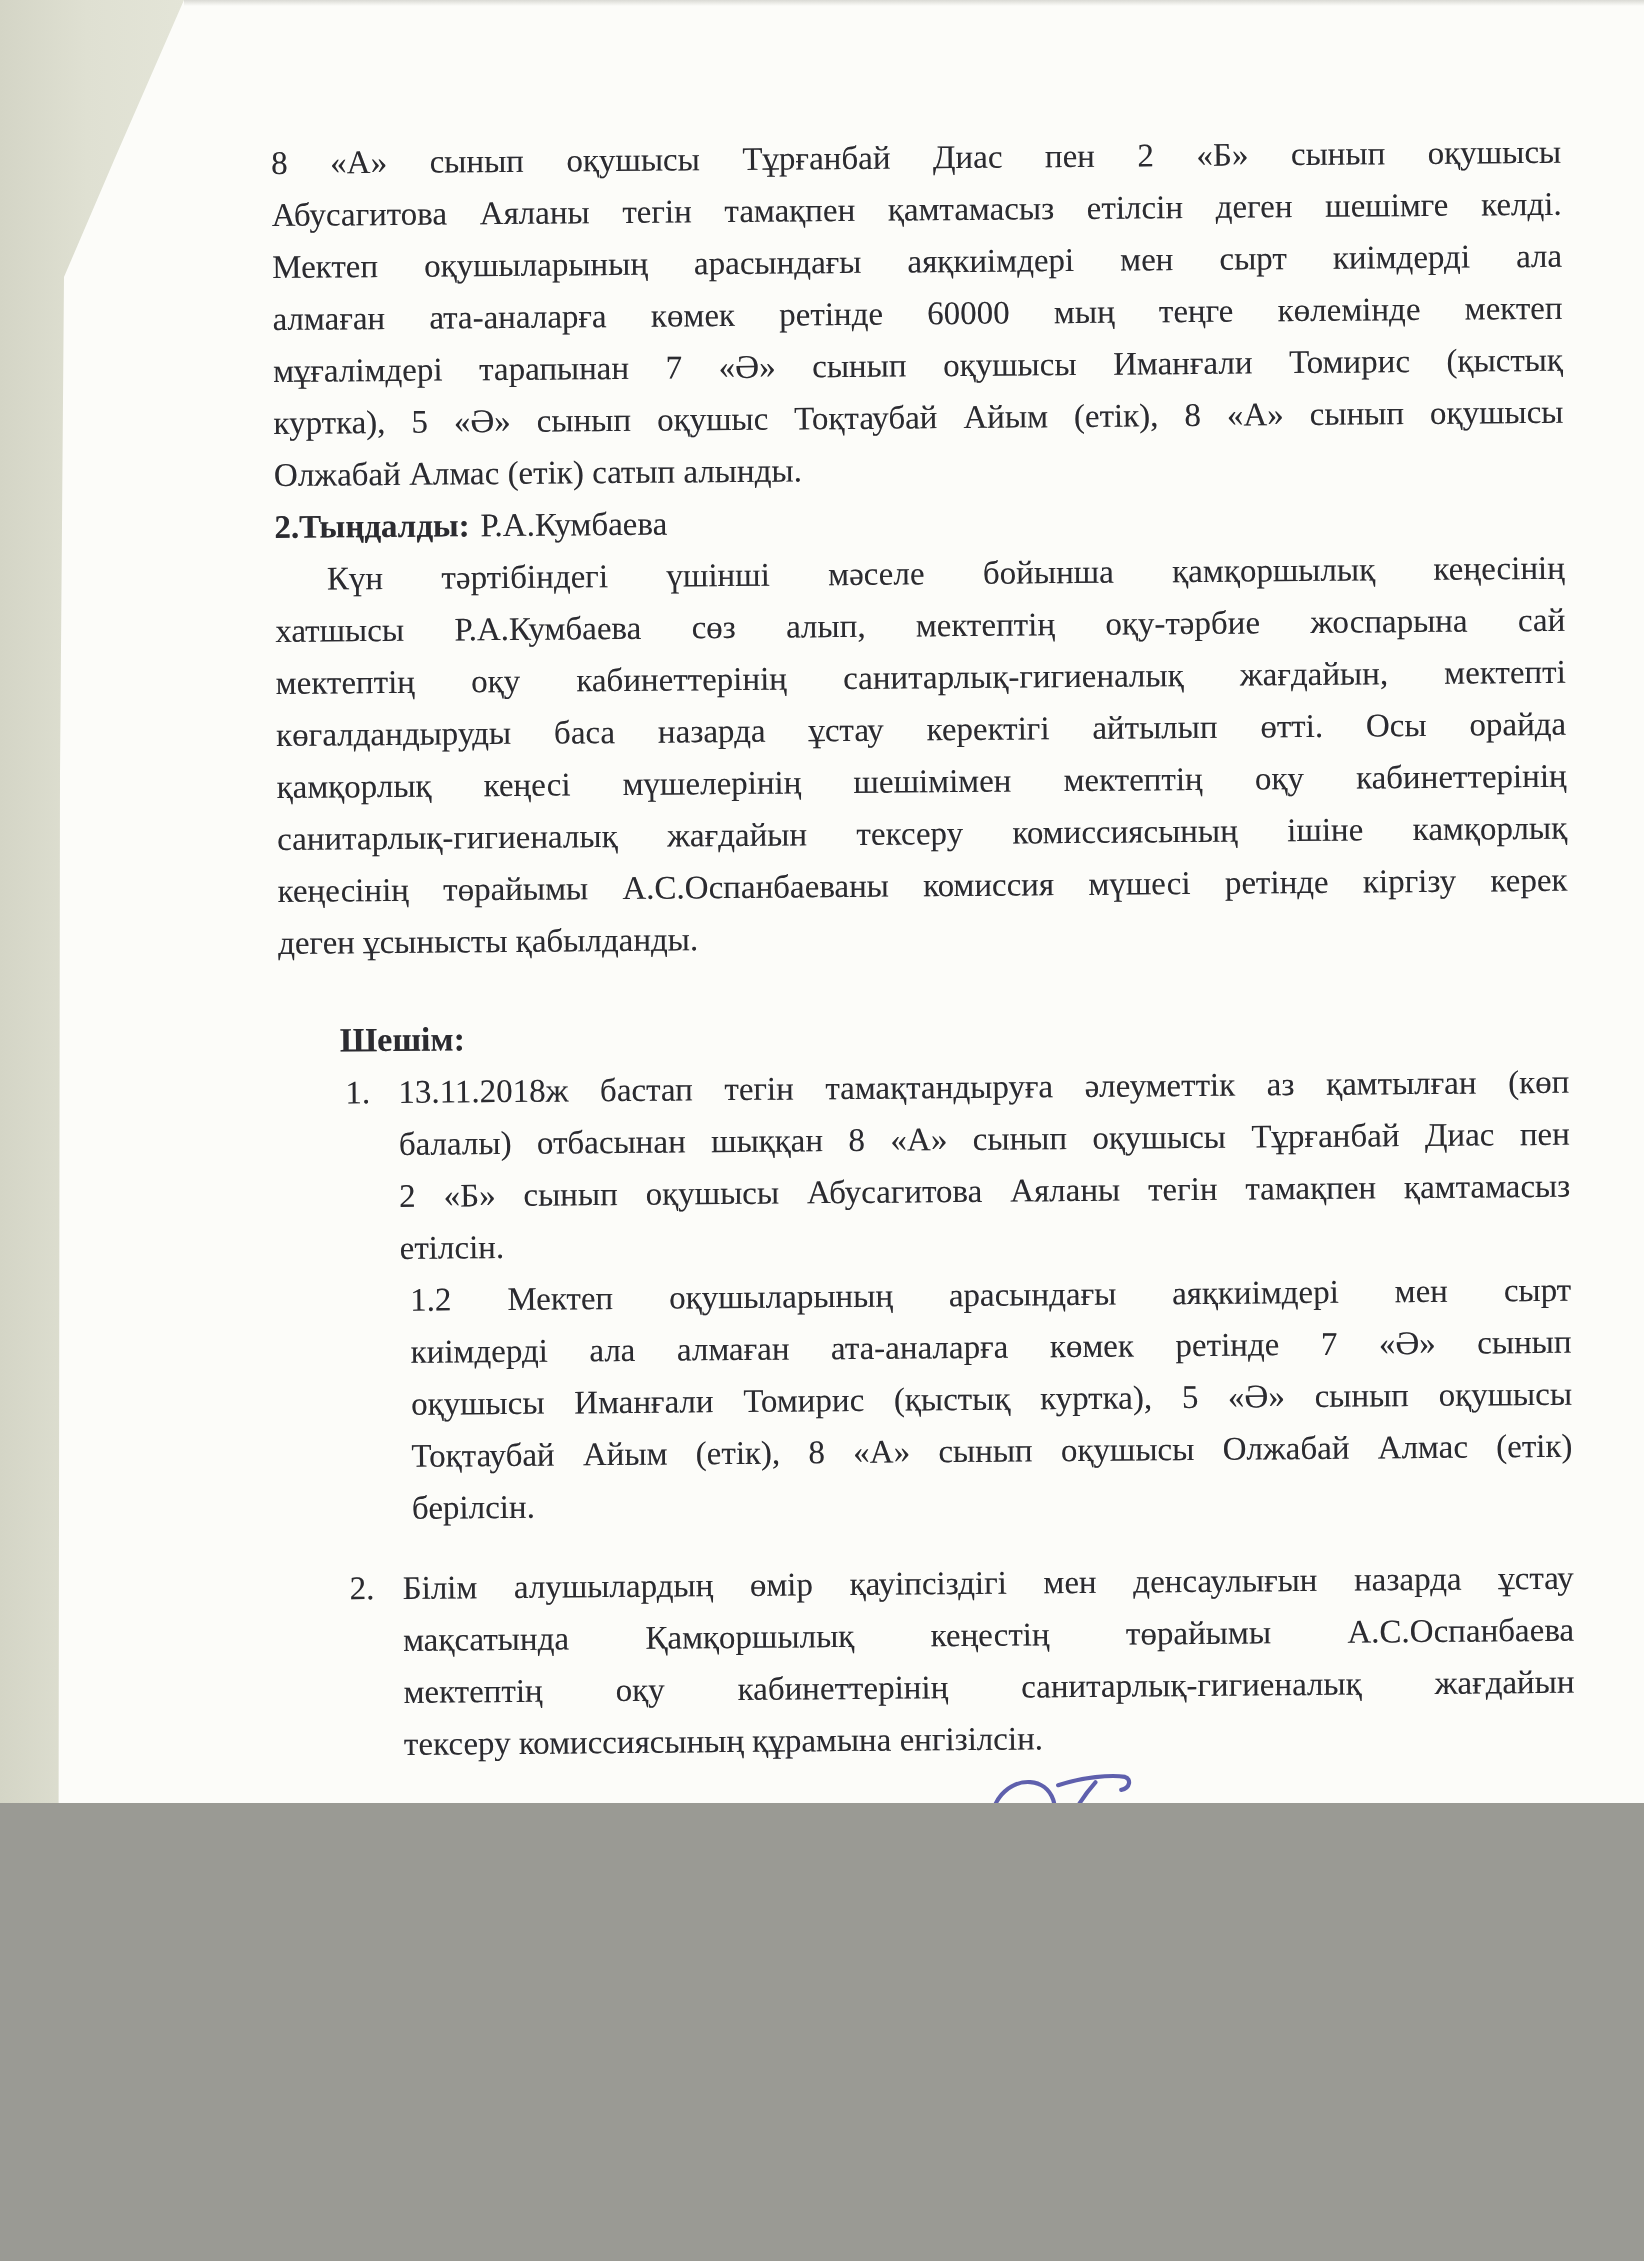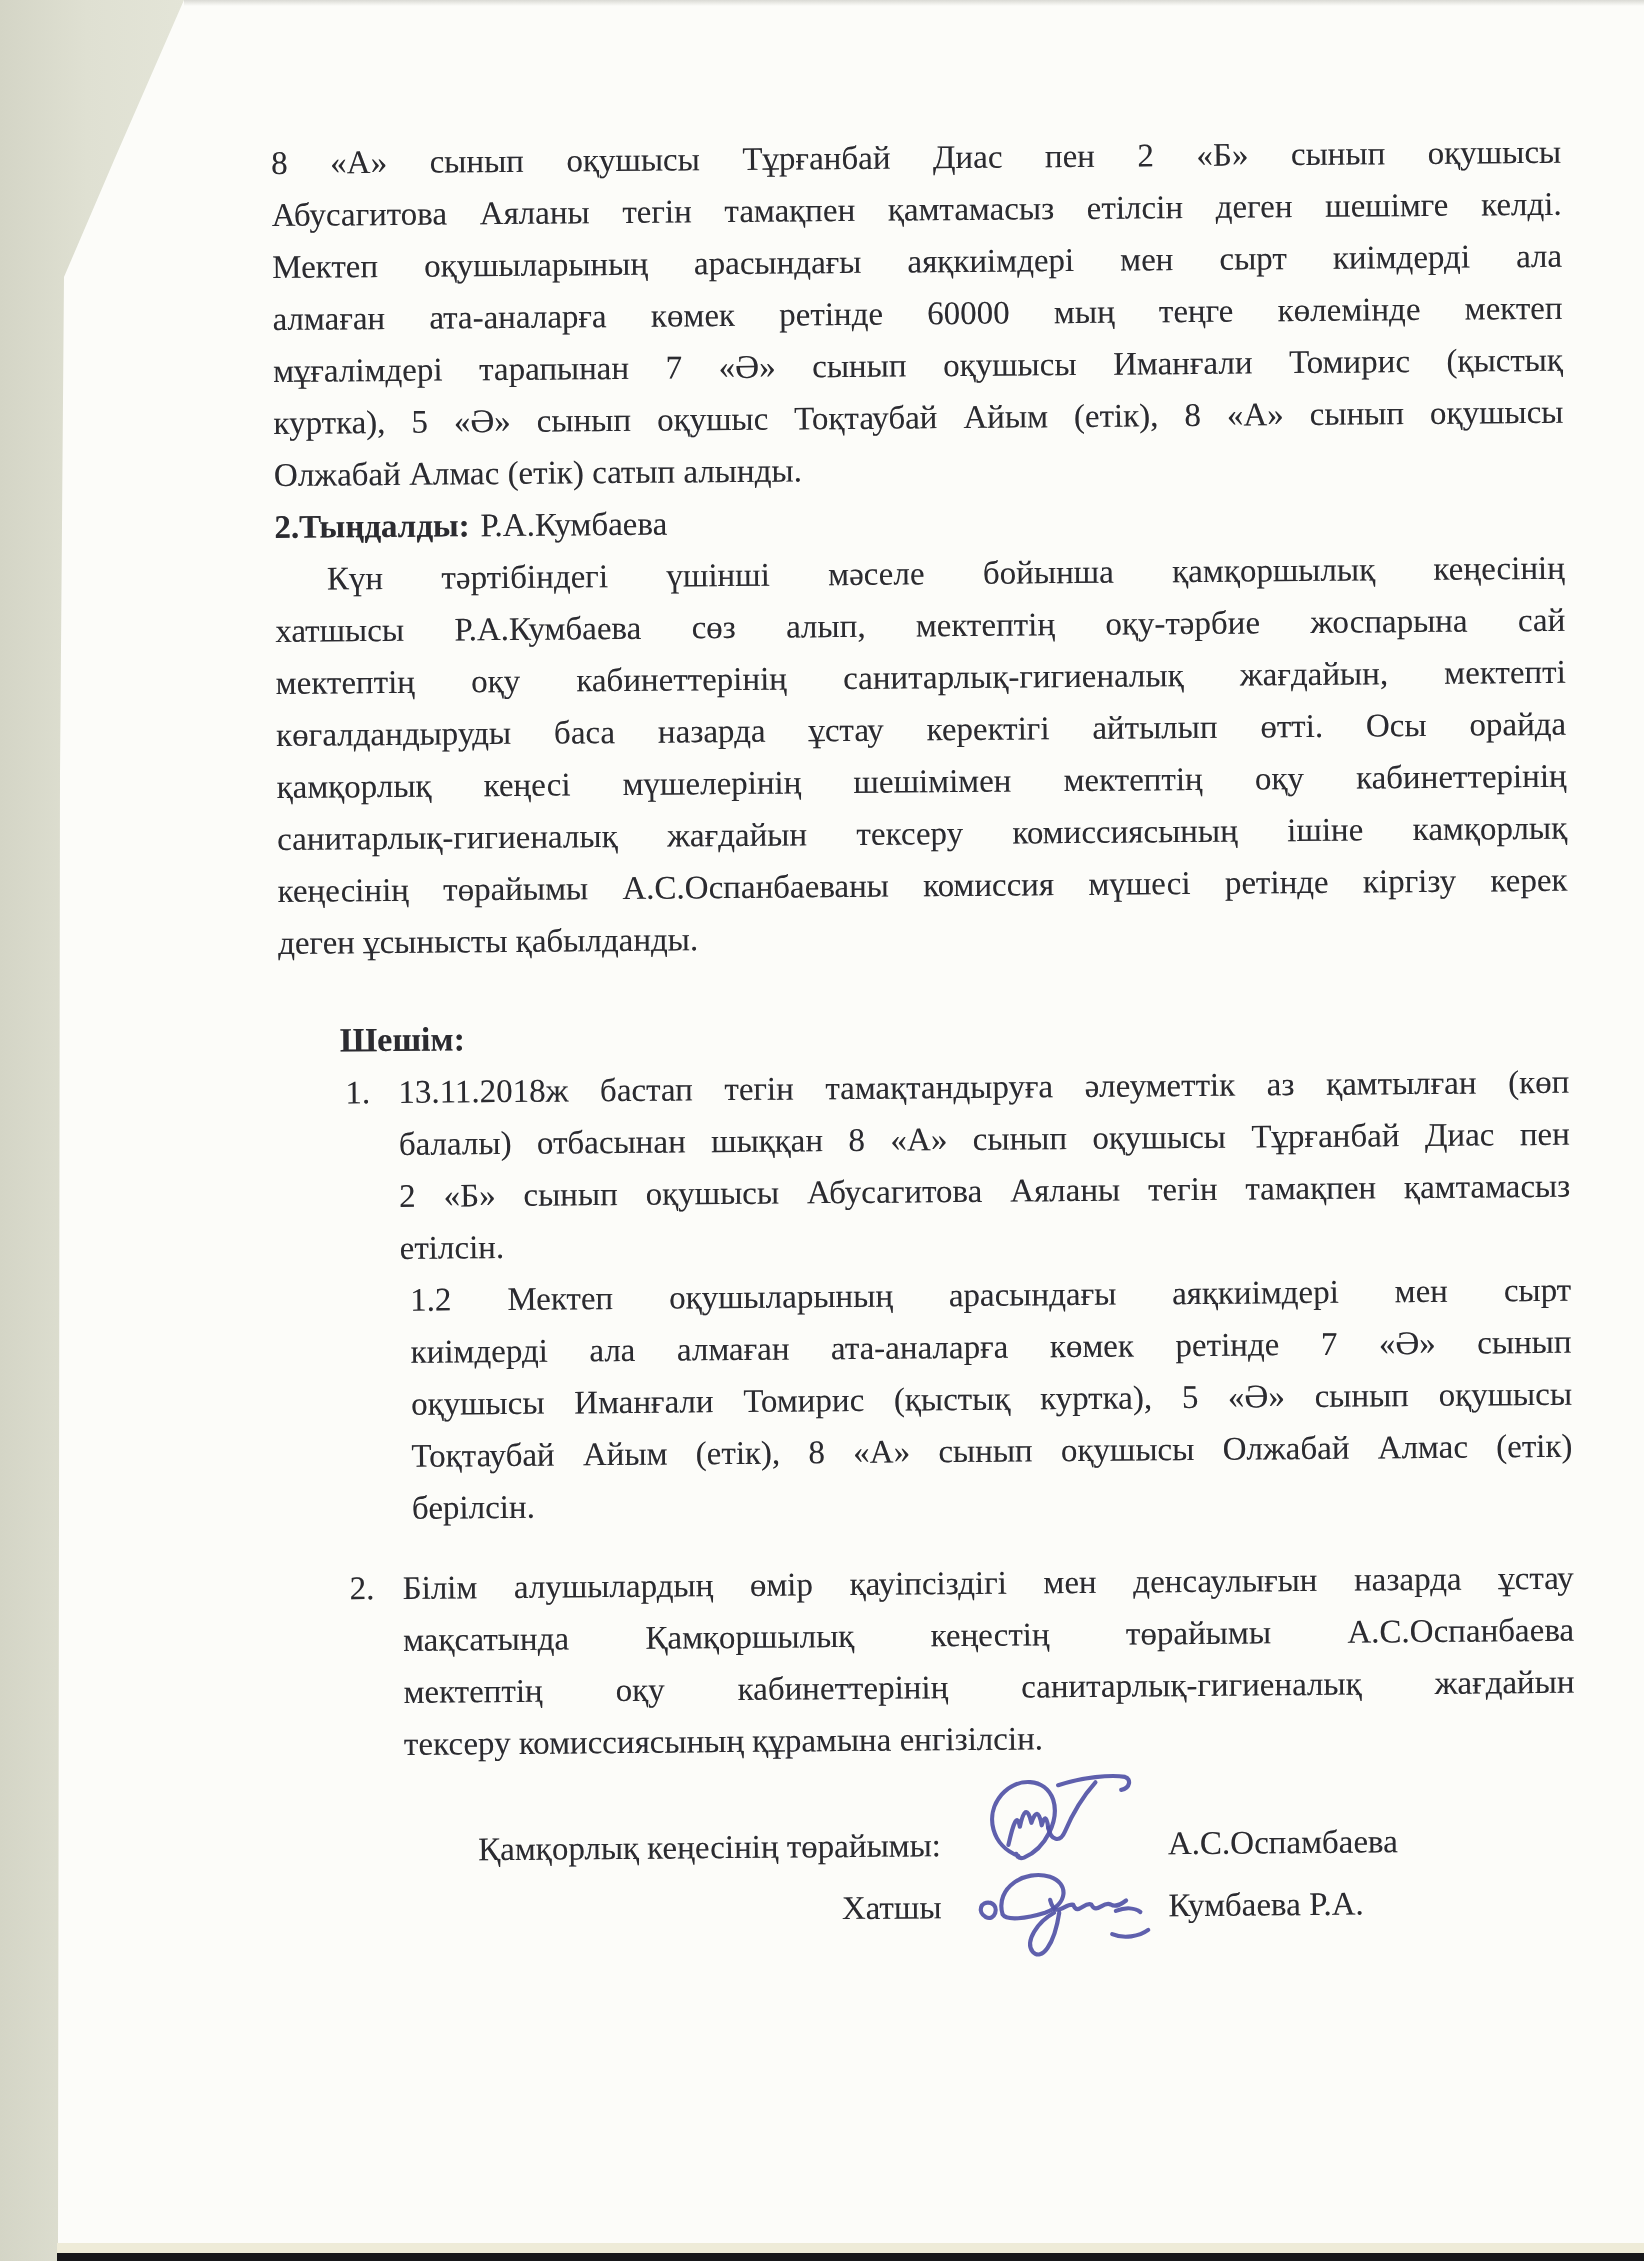--- a/index.html
+++ b/index.html
@@ -1,17 +1,17 @@
 <!DOCTYPE html>
 <html style="font-size:10.3px"><head>
 <meta charset="utf-8">
 <style>
   html,body{margin:0;padding:0;background:#9a9a94;}
   .scan{
-    position:relative; width:1645px; height:2261px; overflow:hidden;
+    position:relative; width:1645px; height:1803px; overflow:hidden;
     background:#fcfcf9;
     font-family:"Liberation Serif","DejaVu Serif",serif;
     color:#2b2b30;
   }
   
   .mat-left{
     position:absolute; left:0; top:0; width:193px; height:2261px;
     background:linear-gradient(90deg,#d4d5c6 0%,#dfe0d2 45%,#e4e5d8 100%);
     clip-path:polygon(0 0,184px 0,115px 158px,64px 277px,60px 774px,58px 2261px,0 2261px);
   }

